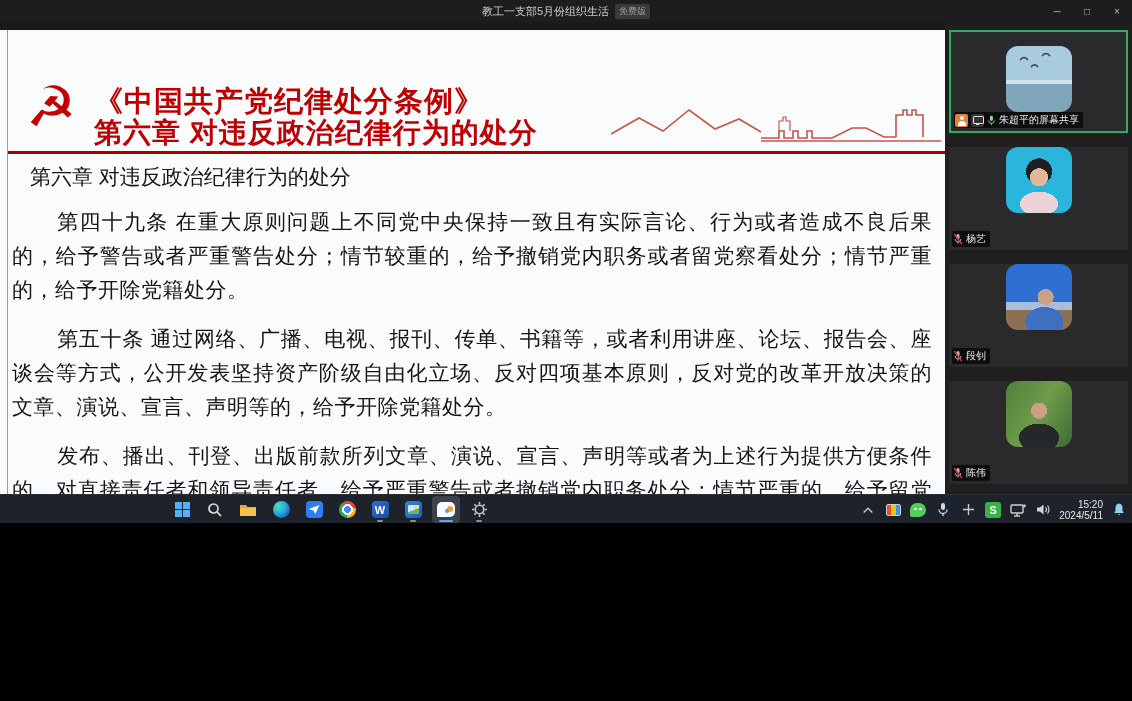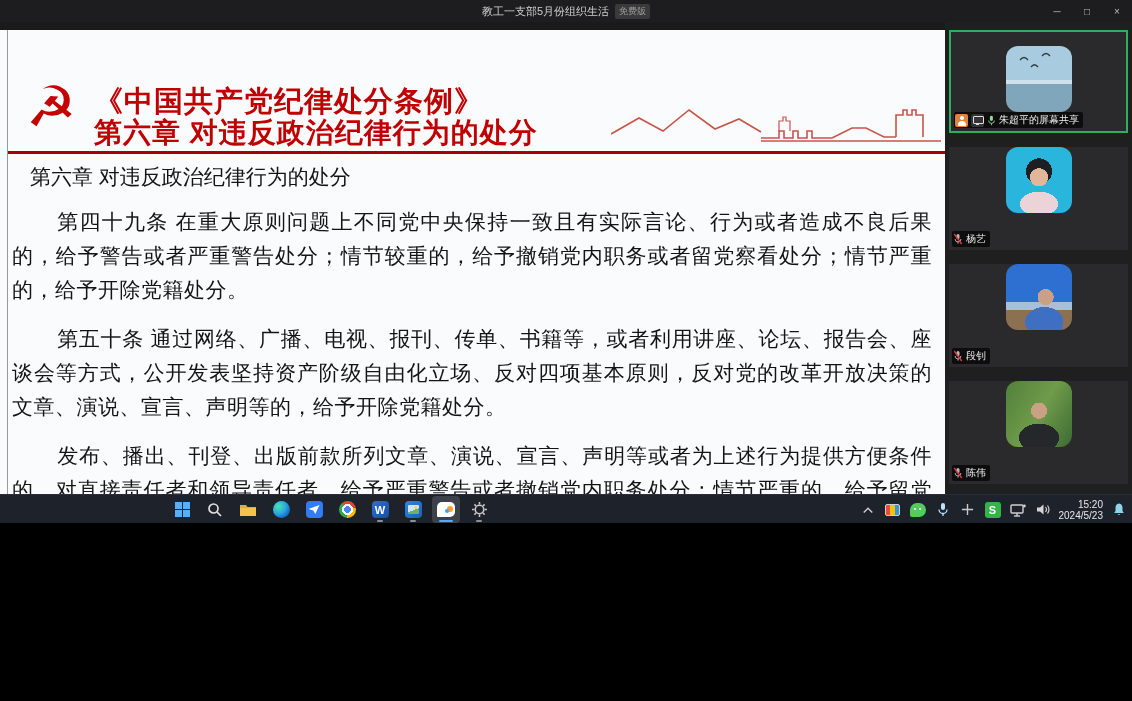--- a/index.html
+++ b/index.html
@@ -377,21 +377,21 @@
         </svg>
       </div>
       <div class="tray-btn">
         <svg width="14" height="13" viewBox="0 0 14 13">
           <polygon points="1,4.5 4,4.5 7.5,1.5 7.5,11.5 4,8.5 1,8.5" fill="#d5d5d5"></polygon>
           <path d="M9.5 4 q2 2.5 0 5 M11.5 2.5 q3 4 0 8" stroke="#d5d5d5" stroke-width="1.2" fill="none"></path>
         </svg>
       </div>
       <div class="tray-btn clock">
         <span>15:20</span>
-        <span>2024/5/23</span>
+        <span>2024/5/11</span>
       </div>
       <div class="tray-btn">
         <svg width="14" height="15" viewBox="0 0 16 17">
           <path d="M8 1.5 C5 1.5 4 4 4 6.8 v3.4 L2.5 12.5 h11 L12 10.2 V6.8 C12 4 11 1.5 8 1.5 z" fill="#8fd4ea"></path>
           <path d="M6.5 13.8 a1.6 1.6 0 0 0 3 0 z" fill="#8fd4ea"></path>
         </svg>
       </div>
     </div>
   </div>
 

